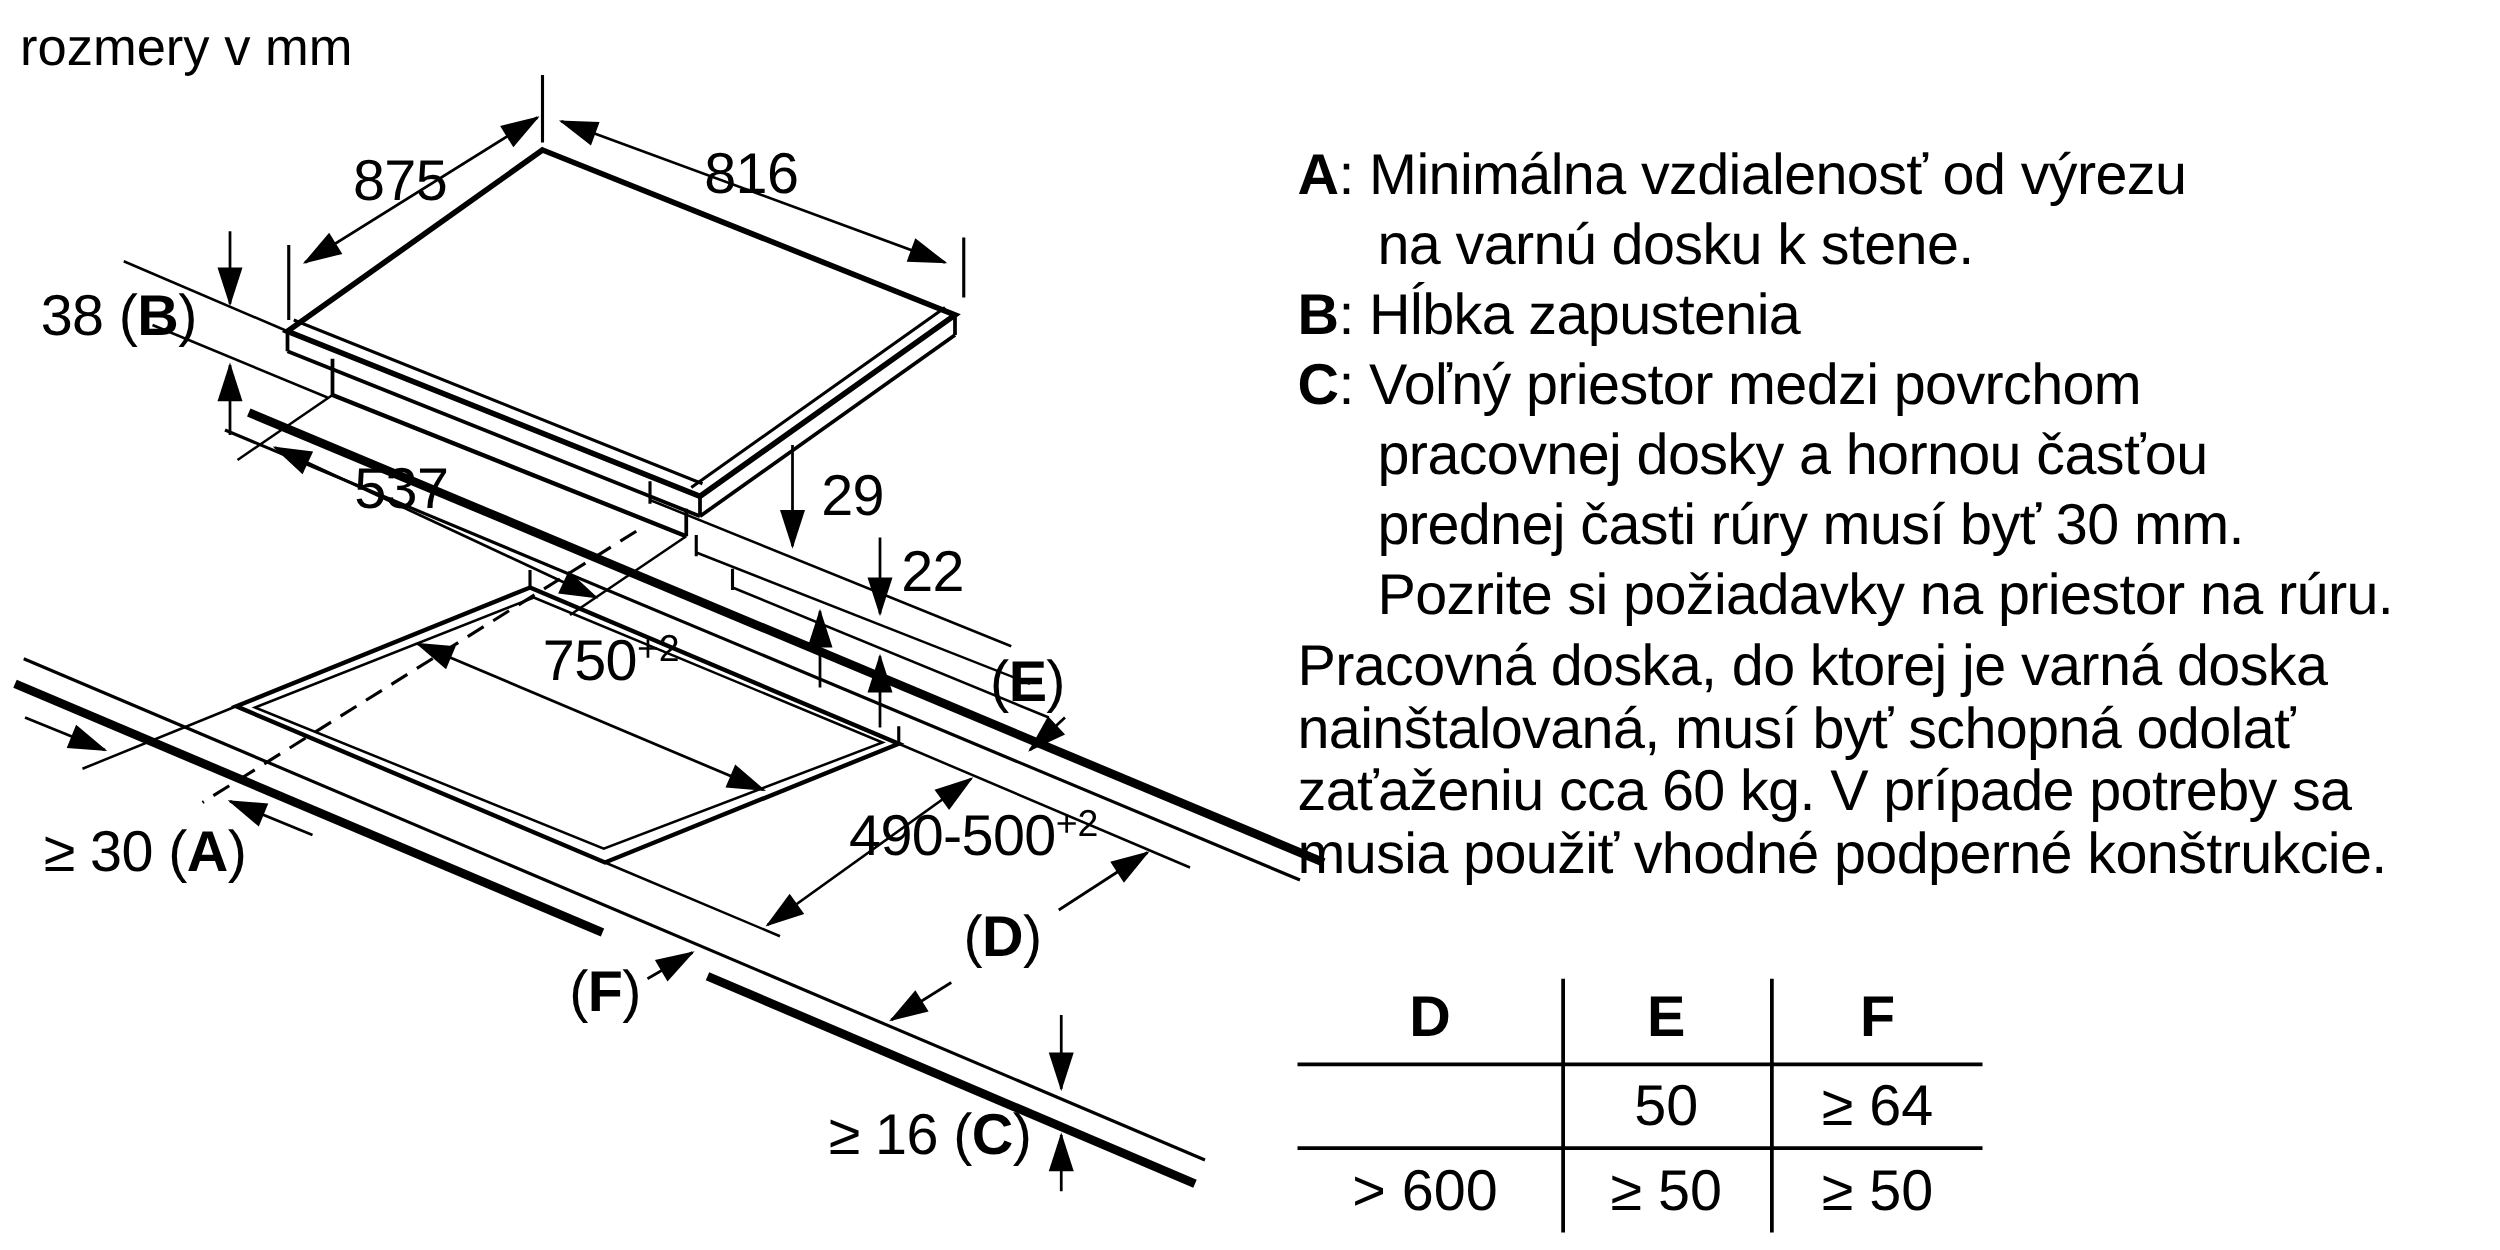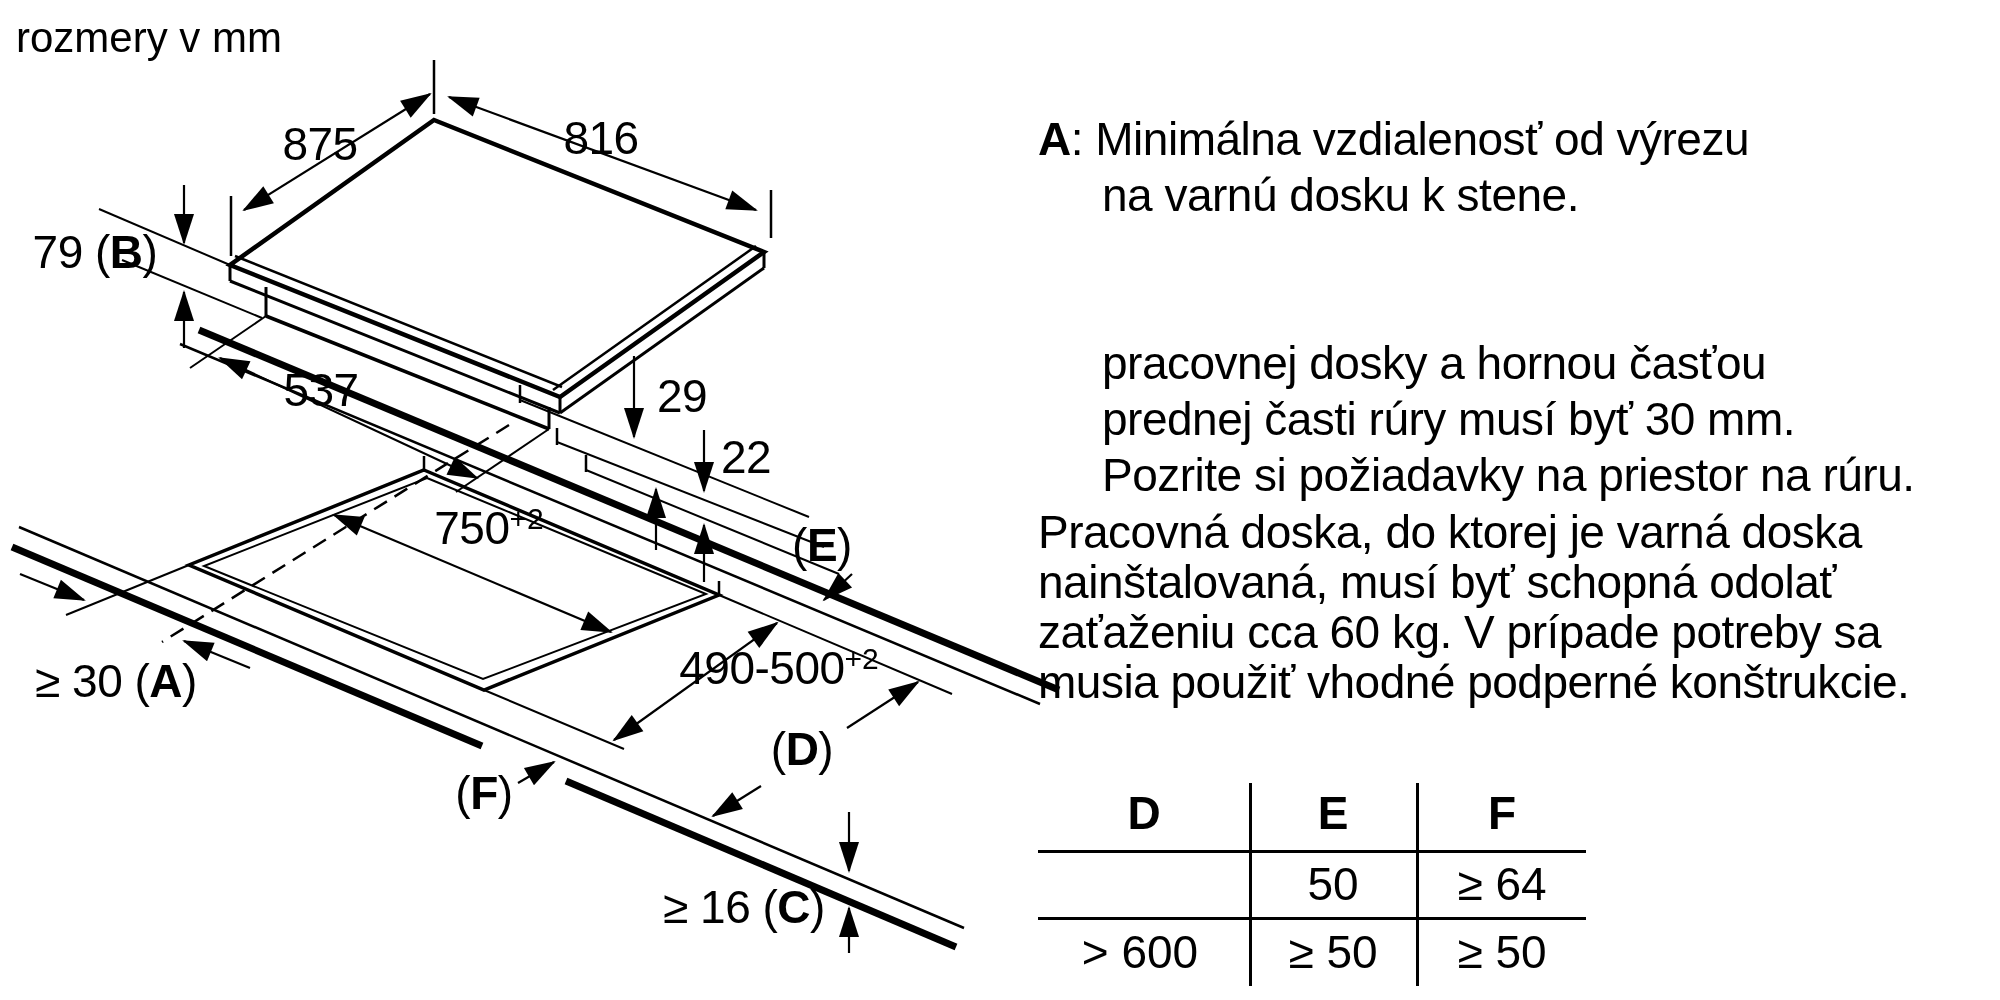--- a/index.html
+++ b/index.html
@@ -105,34 +105,36 @@
 
       <line x1="16" y1="574" x2="80" y2="600" stroke-width="2.2" marker-end="url(#ah)"></line>
       <line x1="246" y1="668" x2="180" y2="641" stroke-width="2.2" marker-end="url(#ah)"></line>
     </g>
   </svg>
 
   <div class="title">rozmery v mm</div>
 
   <div class="lbl" style="left:316px;top:144px">875</div>
   <div class="lbl" style="left:597px;top:138px">816</div>
-  <div class="lbl" style="left:91px;top:252px"><span>79 (</span><span class="ltr">B</span><span>)</span></div>
+  <div class="lbl" style="left:91px;top:252px"><span>38 (</span><span class="ltr">B</span><span>)</span></div>
   <div class="lbl" style="left:317px;top:390px">537</div>
   <div class="lbl" style="left:678px;top:396px">29</div>
   <div class="lbl" style="left:742px;top:457px">22</div>
   <div class="lbl" style="left:485px;top:528px"><span>750</span><span class="sup">+2</span></div>
   <div class="lbl" style="left:775px;top:668px"><span>490-500</span><span class="sup">+2</span></div>
   <div class="lbl" style="left:818px;top:545px"><span>(</span><span class="ltr">E</span><span>)</span></div>
   <div class="lbl" style="left:798px;top:749px"><span>(</span><span class="ltr">D</span><span>)</span></div>
   <div class="lbl" style="left:480px;top:793px"><span>(</span><span class="ltr">F</span><span>)</span></div>
   <div class="lbl" style="left:112px;top:681px"><span>≥ 30 (</span><span class="ltr">A</span><span>)</span></div>
   <div class="lbl" style="left:740px;top:907px"><span>≥ 16 (</span><span class="ltr">C</span><span>)</span></div>
 
   <div class="rline" style="left:1034px;top:112px"><b>A</b><span>: </span><span>Minimálna vzdialenosť od výrezu</span></div>
   <div class="rline" style="left:1098px;top:168px">na varnú dosku k stene.</div>
+  <div class="rline" style="left:1034px;top:224px"><b>B</b><span>: </span><span>Hĺbka zapustenia</span></div>
+  <div class="rline" style="left:1034px;top:280px"><b>C</b><span>: </span><span>Voľný priestor medzi povrchom</span></div>
   <div class="rline" style="left:1098px;top:336px">pracovnej dosky a hornou časťou</div>
   <div class="rline" style="left:1098px;top:392px">prednej časti rúry musí byť 30 mm.</div>
   <div class="rline" style="left:1098px;top:448px">Pozrite si požiadavky na priestor na rúru.</div>
 
   <div class="rline" style="left:1034px;top:505px">Pracovná doska, do ktorej je varná doska</div>
   <div class="rline" style="left:1034px;top:555px">nainštalovaná, musí byť schopná odolať</div>
   <div class="rline" style="left:1034px;top:605px">zaťaženiu cca 60 kg. V prípade potreby sa</div>
   <div class="rline" style="left:1034px;top:655px">musia použiť vhodné podperné konštrukcie.</div>
 
   <div style="position:absolute;left:1034px;top:783px;width:548px;height:203px">

